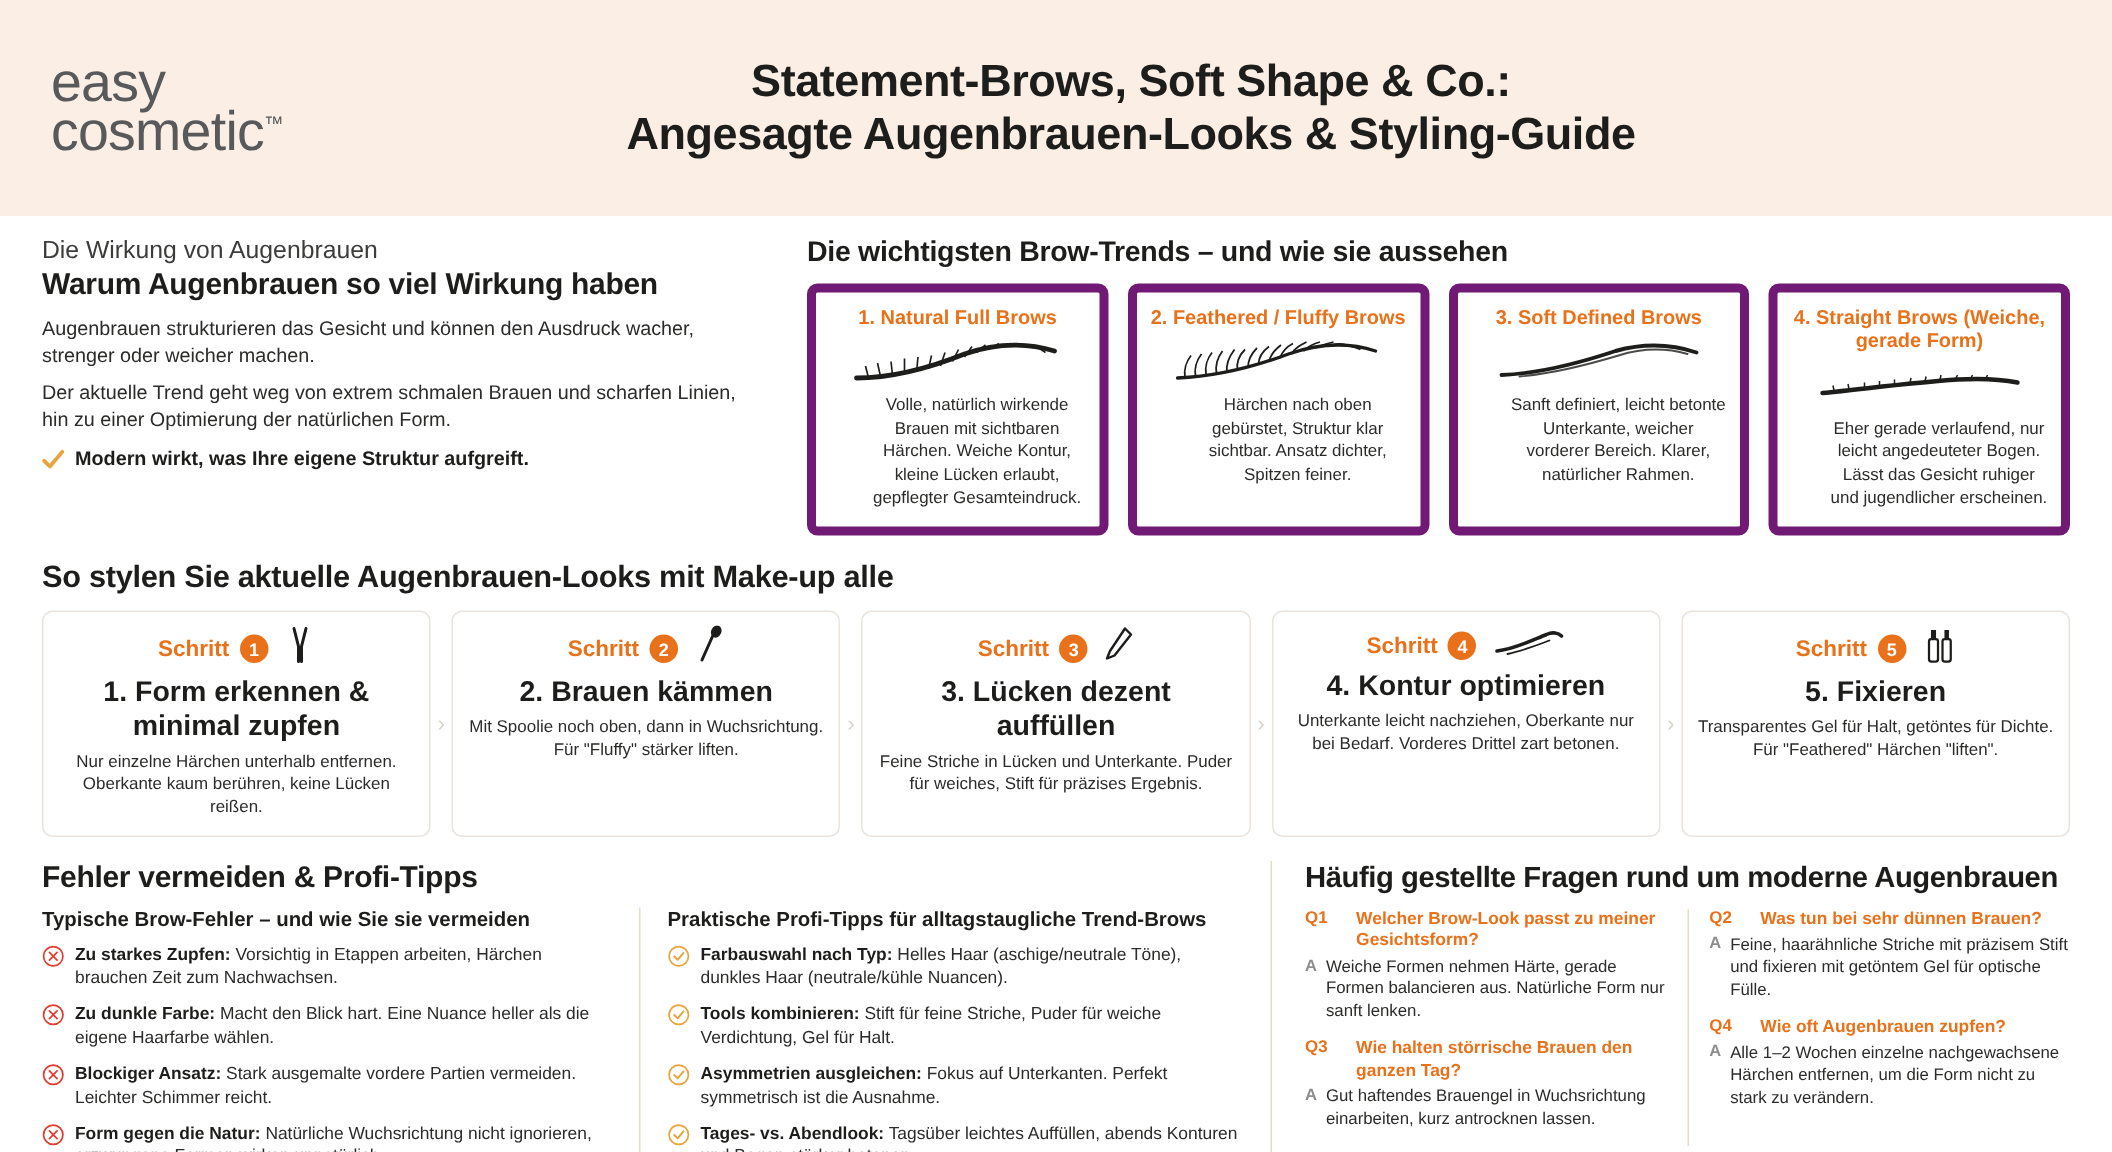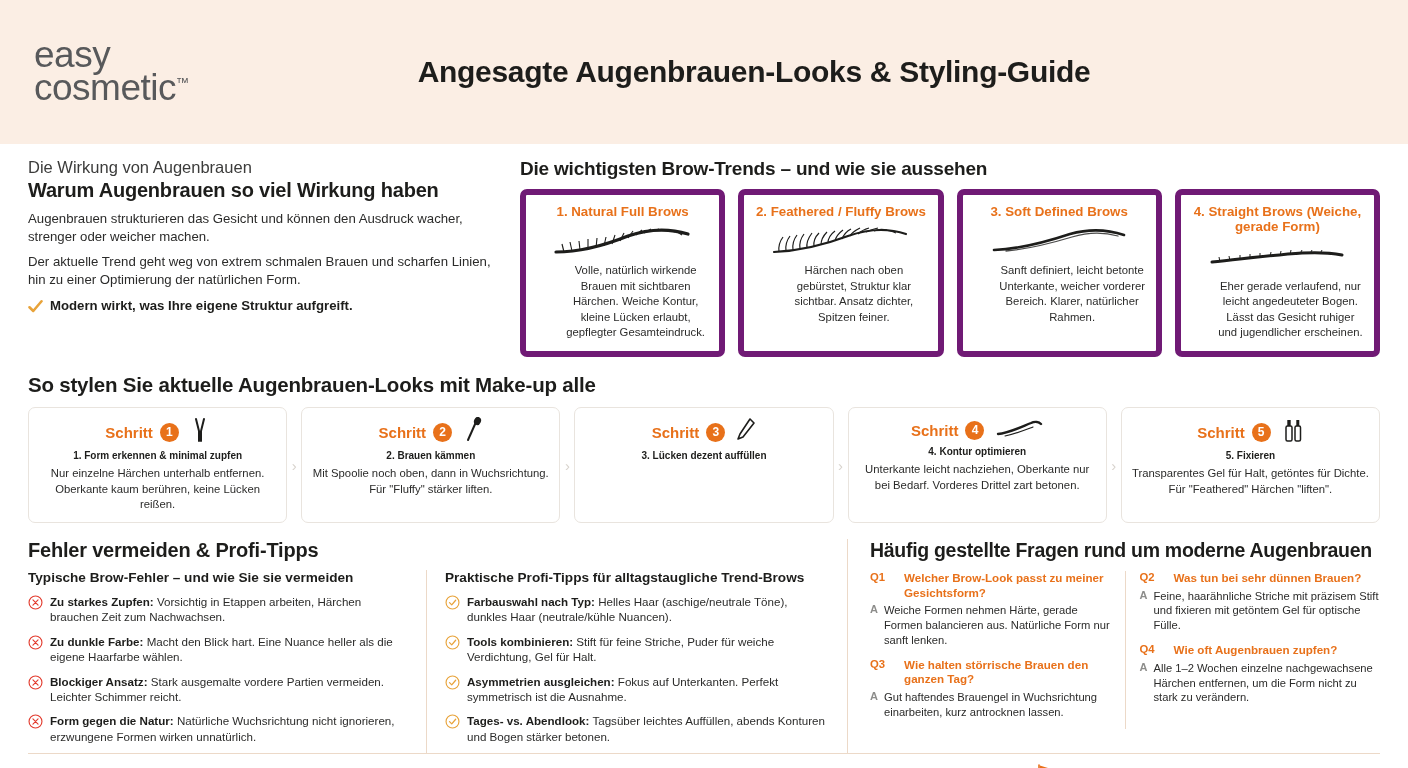--- a/index.html
+++ b/index.html
@@ -45,21 +45,21 @@
     line-height: 1.18;
   }
   .header-titles .t2 {
     font-size: 30px; font-weight: 700; color: #1d1d1b; letter-spacing: -0.3px;
     line-height: 1.18;
   }
 
   
   .body { flex: 1; padding: 14px 28px 0 28px; position: relative; }
 
-  .top-row { display: flex; gap: 26px; }
+  .top-row { display: flex; gap: 44px; }
   .intro { width: 466px; flex: 0 0 466px; }
   .intro h3 { font-size: 16.5px; font-weight: 400; color: #3c3c3b; margin-bottom: 2px; }
   .intro h2 { font-size: 20px; font-weight: 700; color: #1d1d1b; margin-bottom: 8px; letter-spacing: -0.2px;}
   .intro p { font-size: 13.2px; line-height: 1.33; color: #2b2b2a; margin-bottom: 8px; }
   .intro .hl { display: flex; align-items: flex-start; gap: 7px; margin-top: 10px; }
   .intro .hl .check { flex: 0 0 auto; margin-top: 1px;}
   .intro .hl span.txt { font-size: 13.2px; font-weight: 700; color: #1d1d1b; }
 
   .trends { flex: 1; }
   .trends h2 { font-size: 19px; font-weight: 700; margin-bottom: 9px; letter-spacing: -0.2px;}
@@ -91,21 +91,21 @@
     min-height: 108px;
   }
   .scard .shead { display: flex; align-items: center; gap: 7px; margin-bottom: 3px;}
   .scard .slabel { color: #e8711a; font-weight: 700; font-size: 15px; }
   .scard .snum {
     width: 19px; height: 19px; border-radius: 50%;
     background: #e8711a; color: #fff; font-size: 12px; font-weight: 700;
     display: flex; align-items: center; justify-content: center;
   }
   .scard .sicon { margin-left: 4px; }
-  .scard .stitle { font-size: 10px; font-weight: 700; text-align: center; margin-bottom: 4px; line-height:1.2;}
+  .scard .stitle { font-size: 19px; font-weight: 700; text-align: center; margin-bottom: 4px; line-height:1.2;}
   .scard .sdesc { font-size: 11.3px; line-height: 1.35; text-align: center; color: #2b2b2a; }
   .arrow {
     flex: 0 0 14px; display: flex; align-items: center; justify-content: center;
     color: #d8d3cd; font-size: 15px;
   }
 
   
   .bottom { display: flex; margin-top: 16px; gap: 0; }
   .bl { flex: 0 0 820px; padding-right: 22px; border-right: 1px solid #ecd9c8; }
   .bl h2 { font-size: 20px; font-weight: 700; margin-bottom: 8px; letter-spacing: -0.2px;}
@@ -152,20 +152,21 @@
 <body>
 
 <div class="page">
 
   <div class="header">
     <div class="logo">
       <span class="l1">easy</span>
       <span class="l2"><span>cosmetic</span><span class="tm">™</span></span>
     </div>
     <div class="header-titles">
+      <div class="t1">Statement-Brows, Soft Shape &amp; Co.:</div>
       <div class="t2">Angesagte Augenbrauen-Looks &amp; Styling-Guide</div>
     </div>
   </div>
 
   <div class="body">
 
     <div class="top-row">
 
       <div class="intro">
         <h3>Die Wirkung von Augenbrauen</h3>
@@ -318,20 +319,21 @@
           <div class="shead">
             <span class="slabel">Schritt</span>
             <span class="snum">3</span>
             <span class="sicon">
               <svg width="20" height="26" viewBox="0 0 20 26">
                   <path d="M14 2 L18 6 L7 20 L2 22 L4 17 Z" stroke="#1d1d1b" stroke-width="1.6" fill="none" stroke-linejoin="round"></path>
                 </svg>
             </span>
           </div>
           <div class="stitle">3. Lücken dezent auffüllen</div>
+          <div class="sdesc">Feine Striche in Lücken und Unterkante. Puder für weiches, Stift für präzises Ergebnis.</div>
         </div>
         <div class="arrow">›</div>
 
         <div class="scard">
           <div class="shead">
             <span class="slabel">Schritt</span>
             <span class="snum">4</span>
             <span class="sicon">
               <svg width="48" height="22" viewBox="0 0 48 22">
                   <path d="M3 17 C14 16 26 10 36 6 C40 4 44 5 46 7" stroke="#1d1d1b" stroke-width="2.4" fill="none" stroke-linecap="round"></path>

